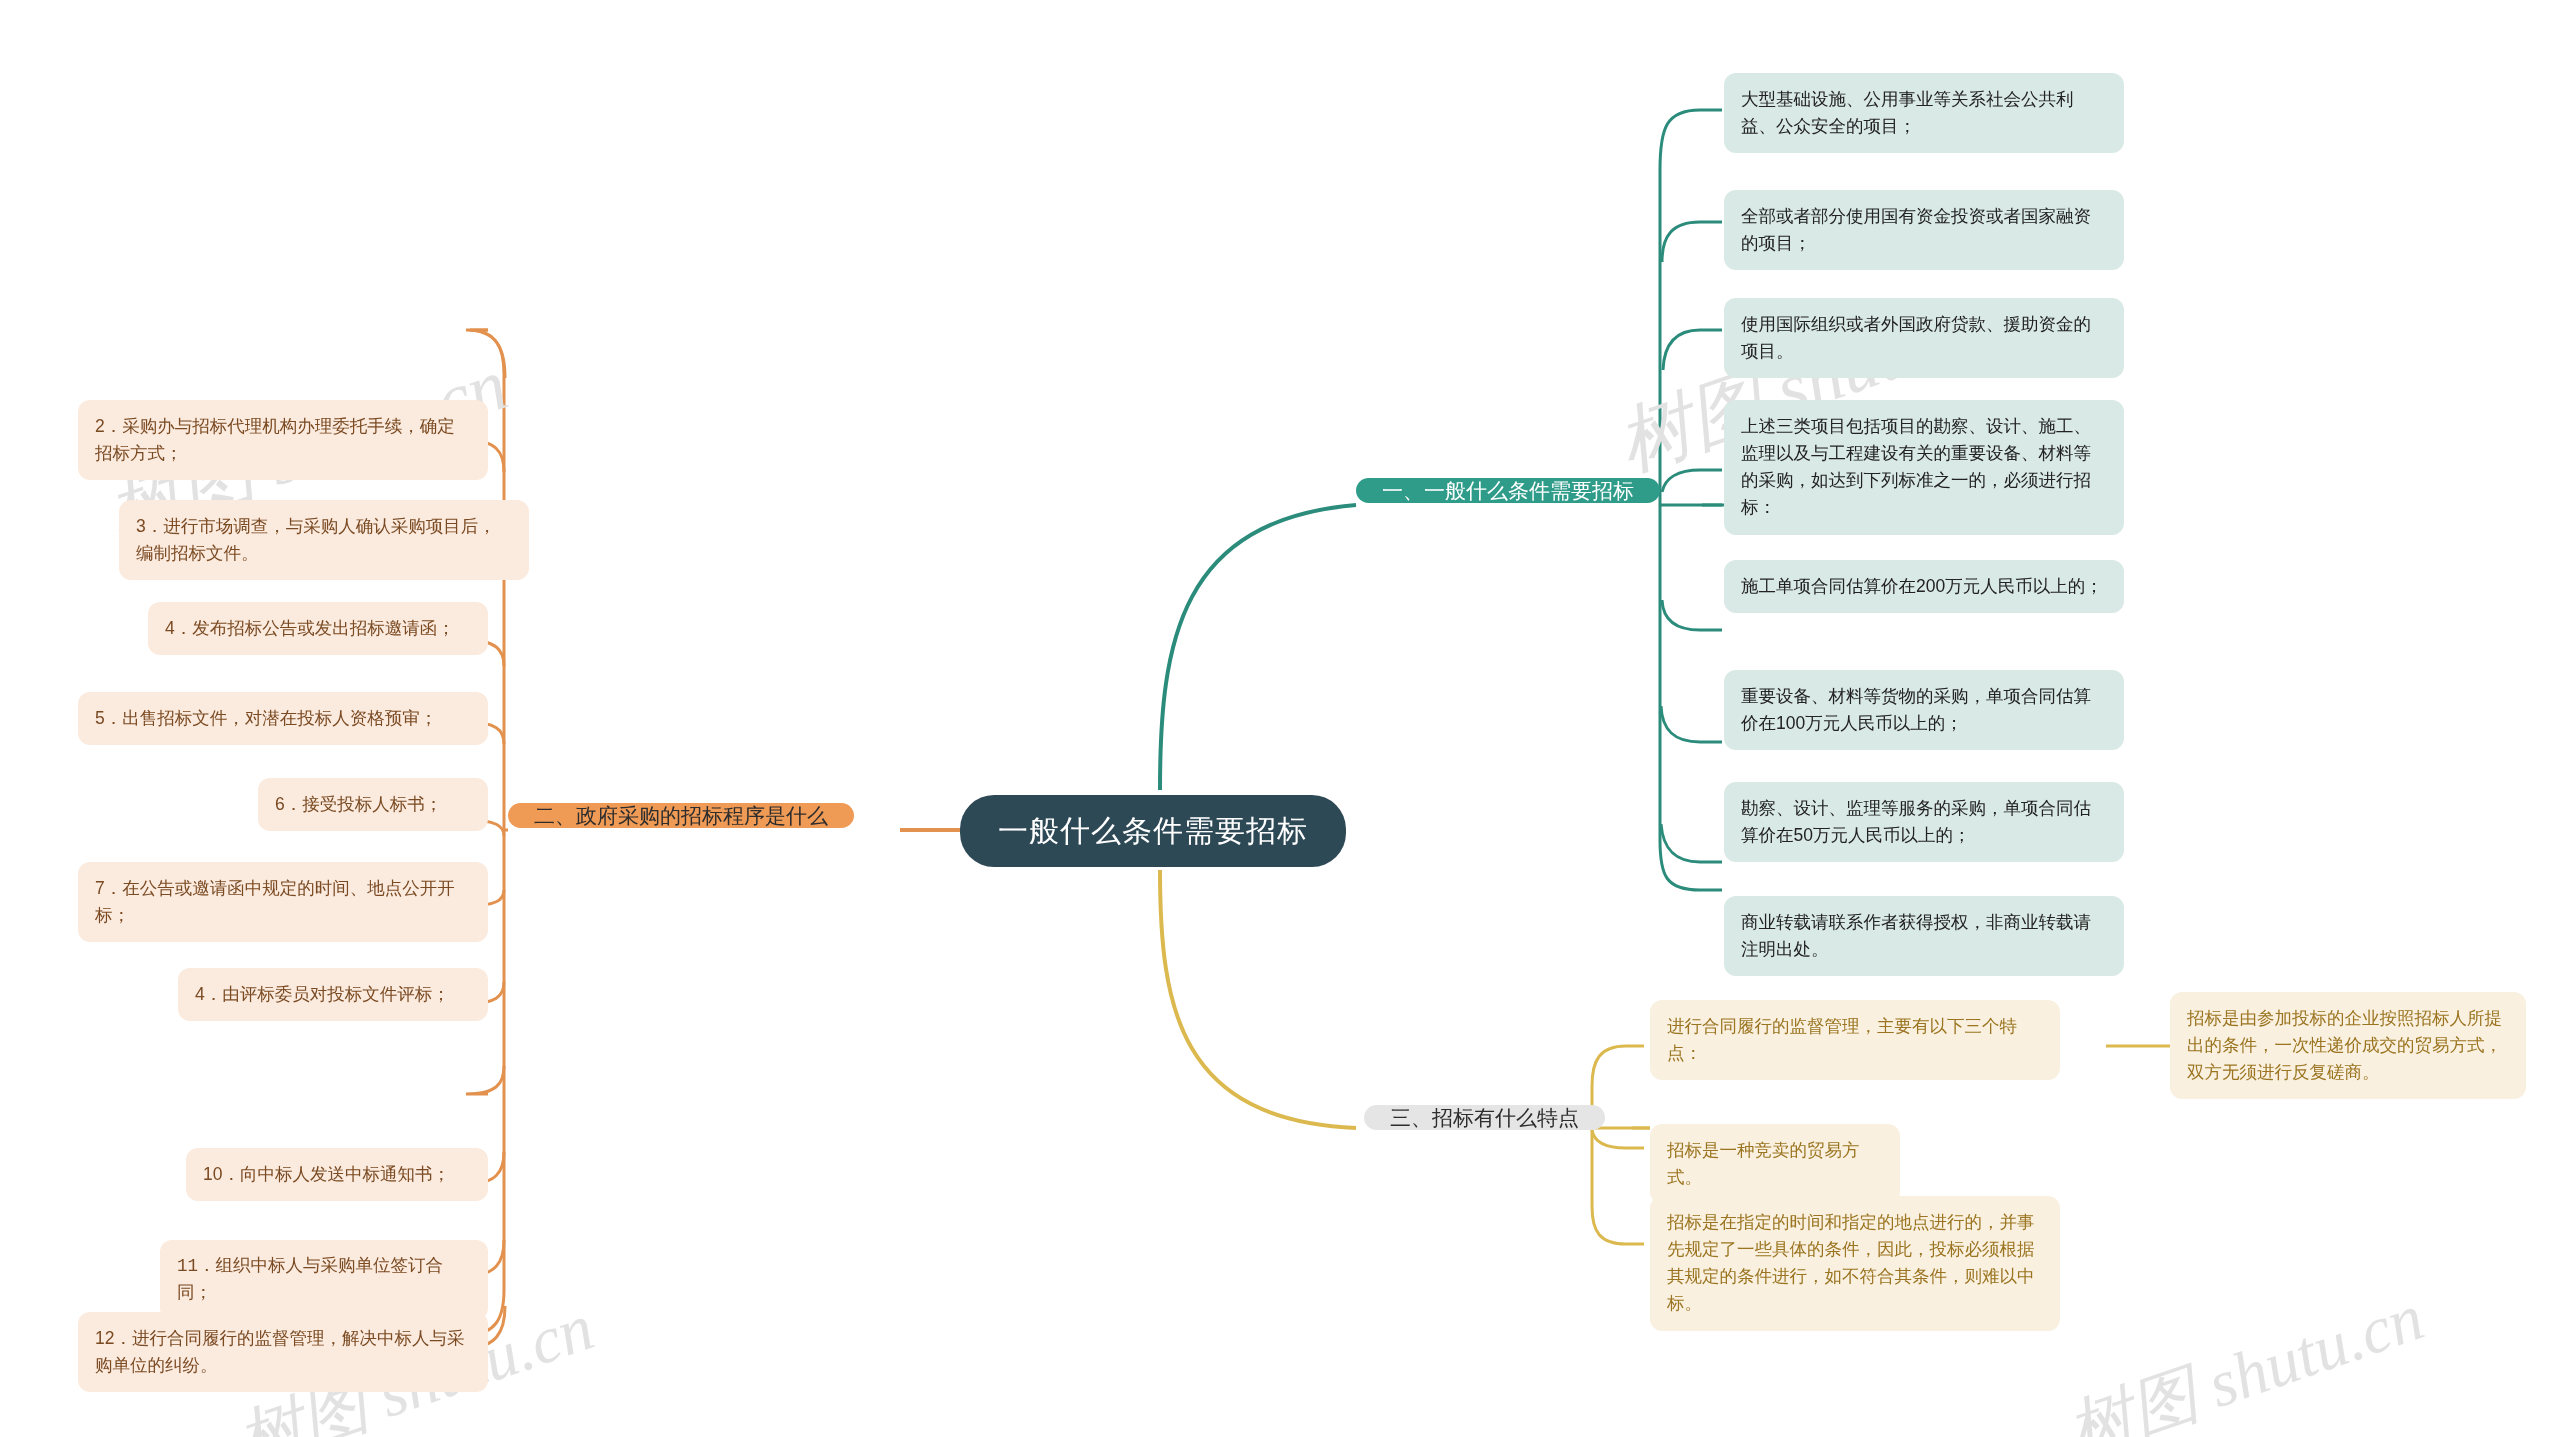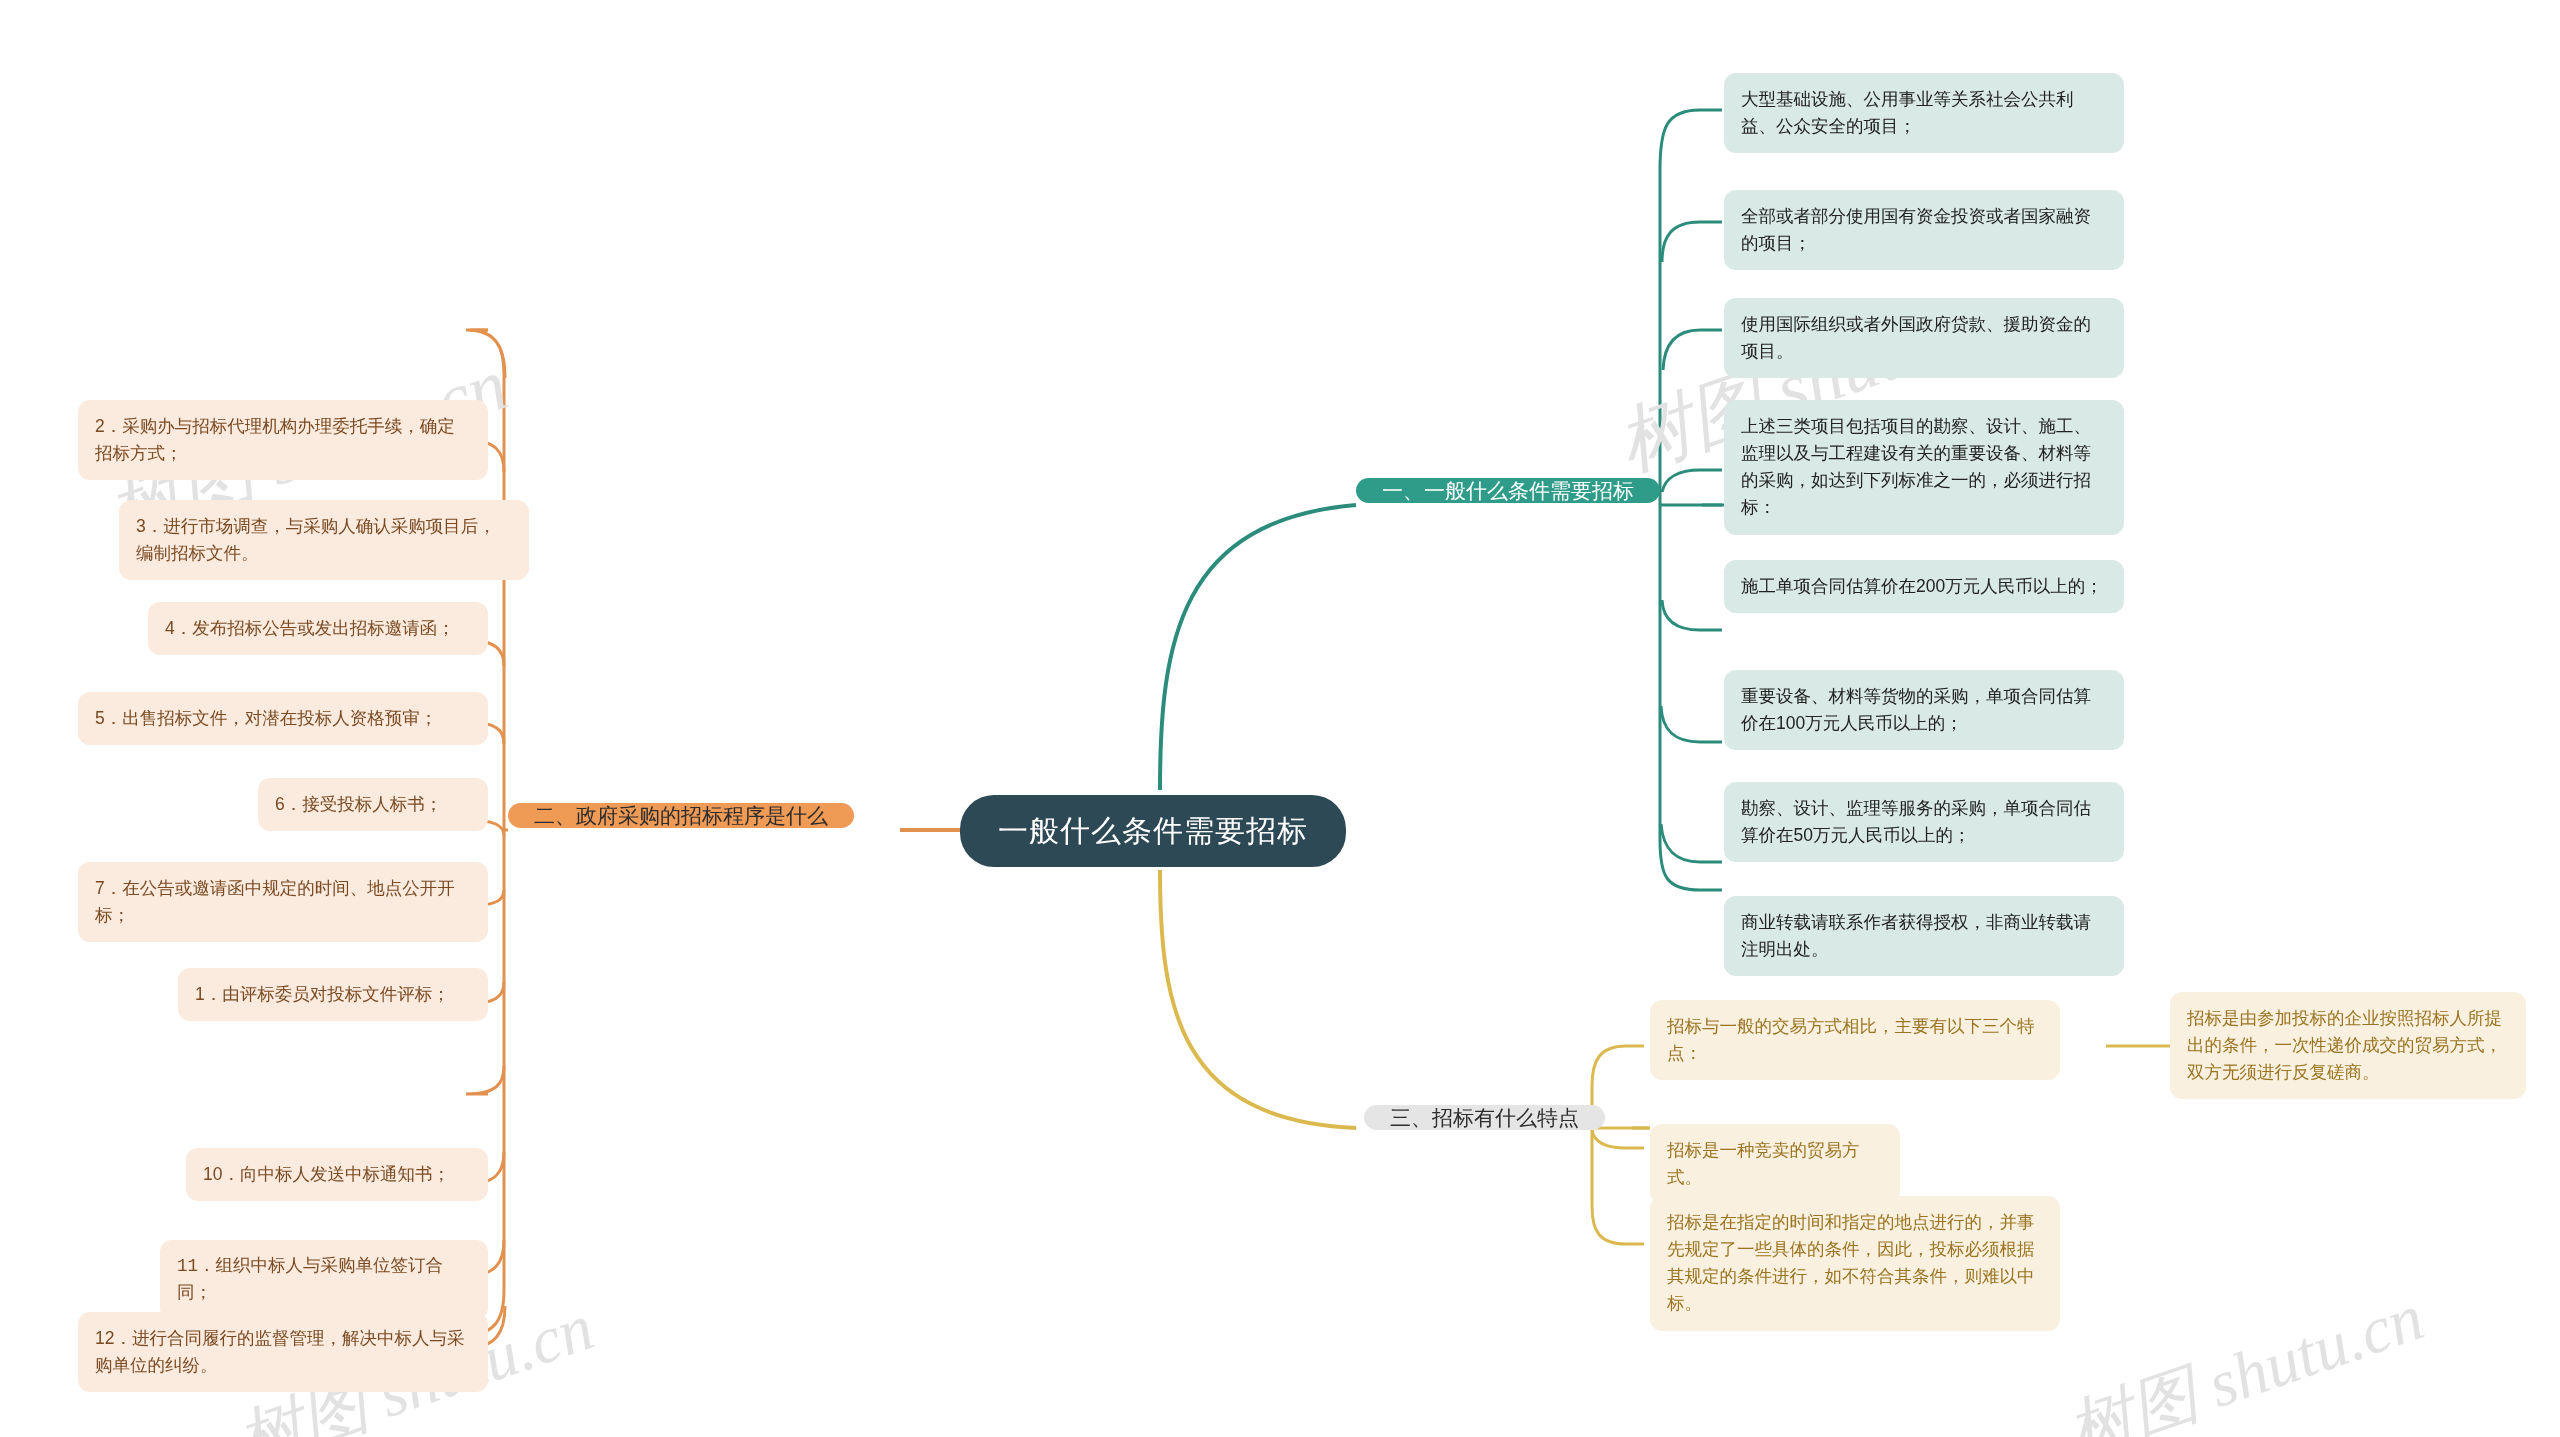--- a/index.html
+++ b/index.html
@@ -150,27 +150,27 @@
   <div class="node" style="left:508px; top:803px;">
     <div class="branch orange">二、政府采购的招标程序是什么</div>
   </div>
 
   <div class="node leaf peach" style="left:78px; top:400px; width:410px;">2．采购办与招标代理机构办理委托手续，确定招标方式；</div>
   <div class="node leaf peach" style="left:78px; top:500px; width:410px;margin-left:41px;">3．进行市场调查，与采购人确认采购项目后，编制招标文件。</div>
   <div class="node leaf peach" style="left:148px; top:602px; width:340px; text-align:left;">4．发布招标公告或发出招标邀请函；</div>
   <div class="node leaf peach" style="left:78px; top:692px; width:410px;">5．出售招标文件，对潜在投标人资格预审；</div>
   <div class="node leaf peach" style="left:258px; top:778px; width:230px;">6．接受投标人标书；</div>
   <div class="node leaf peach" style="left:78px; top:862px; width:410px;">7．在公告或邀请函中规定的时间、地点公开开标；</div>
-  <div class="node leaf peach" style="left:178px; top:968px; width:310px;">1．由评标委员对投标文件评标；</div>
+  <div class="node leaf peach" style="left:178px; top:968px; width:310px;">4．由评标委员对投标文件评标；</div>
   <div class="node leaf peach" style="left:186px; top:1148px; width:302px;">10．向中标人发送中标通知书；</div>
   <div class="node leaf peach" style="left:160px; top:1240px; width:328px;font-family:Liberation Mono, monospace;">11．组织中标人与采购单位签订合同；</div>
   <div class="node leaf peach" style="left:78px; top:1312px; width:410px;">12．进行合同履行的监督管理，解决中标人与采购单位的纠纷。</div>
 
   <div class="node" style="left:1364px; top:1105px;">
     <div class="branch gold">三、招标有什么特点</div>
   </div>
 
-  <div class="node leaf cream" style="left:1650px; top:1000px; width:410px;">招标与一般的交易方式相比，主要有以下三个特点：</div>
+  <div class="node leaf cream" style="left:1650px; top:1000px; width:410px;">进行合同履行的监督管理，主要有以下三个特点：</div>
   <div class="node leaf cream" style="left:2170px; top:992px; width:356px;">招标是由参加投标的企业按照招标人所提出的条件，一次性递价成交的贸易方式，双方无须进行反复磋商。</div>
   <div class="node leaf cream" style="left:1650px; top:1124px; width:250px;">招标是一种竞卖的贸易方式。</div>
   <div class="node leaf cream" style="left:1650px; top:1196px; width:410px;">招标是在指定的时间和指定的地点进行的，并事先规定了一些具体的条件，因此，投标必须根据其规定的条件进行，如不符合其条件，则难以中标。</div>
 
 </div>
 
 </body></html>

